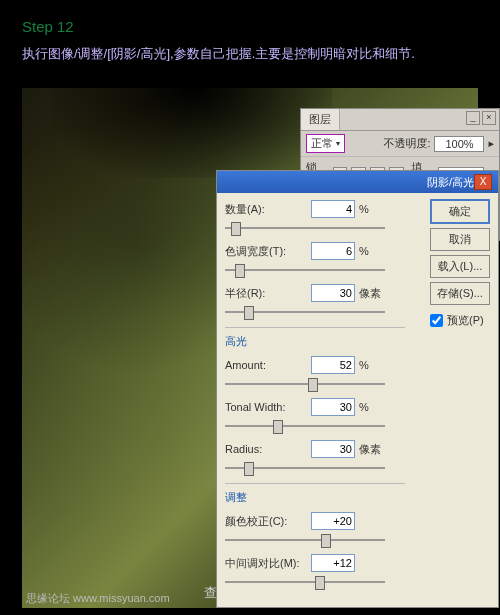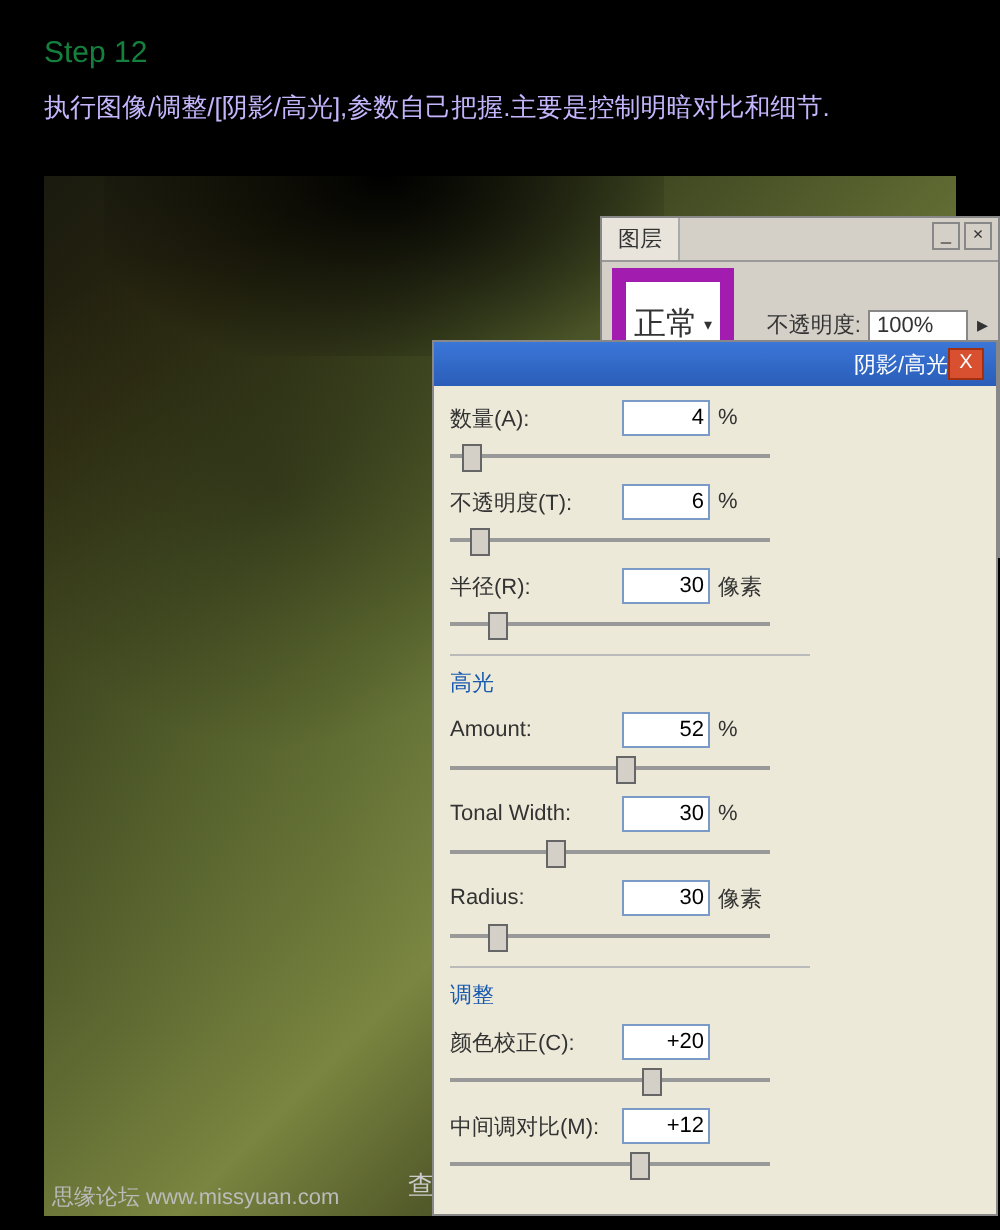--- a/index.html
+++ b/index.html
@@ -12,23 +12,23 @@
 .wm2{position:absolute;bottom:6px;right:50px;color:#ccc;font-size:13px}
 .blot{position:absolute;bottom:18px;right:8px;width:40px;height:30px;background:radial-gradient(circle at 50% 50%,#000 40%,transparent 45%)}
 
 
 .panel{position:absolute;background:#d4d0c8;border:1px solid #888;font-size:11px}
 .layers{right:0;top:108px;width:198px}
 .ptabs{display:flex;background:#d4d0c8;border-bottom:1px solid #999}
 .ptab{padding:3px 8px;border-right:1px solid #aaa}
 .ptab.active{background:#e8e4dc}
 .prow{display:flex;align-items:center;padding:3px 5px;gap:4px;border-bottom:1px solid #bbb}
-.sel{background:#fff;border:7px solid #a21caf;padding:11px 4px;font-size:16px;display:inline-flex;align-items:center;gap:3px}
+.sel{background:#fff;border:1px solid #a21caf;padding:1px 4px;font-size:11px;display:inline-flex;align-items:center;gap:3px}
 .sel::after{content:"▾";font-size:8px}
-.inp{background:#fff;border:1px solid #888;padding:1px 3px;width:42px;font-size:11px;text-align:left}
+.inp{background:#fff;border:1px solid #888;padding:1px 3px;width:42px;font-size:11px;text-align:center}
 .ic{display:inline-block;width:14px;height:14px;border:1px solid #888;background:#e8e4dc;font-size:9px;text-align:center;line-height:14px}
 .wc{position:absolute;top:2px;right:3px;display:flex;gap:2px}
 .wc span{width:12px;height:12px;background:#d4d0c8;border:1px solid #888;font-size:9px;text-align:center;line-height:11px;cursor:pointer}
 
 
 .dlg{left:216px;top:170px;width:281px;background:#ece9d8}
 .tbar{background:linear-gradient(#3b77d8,#2a5db8);color:#fff;padding:3px 6px;display:flex;justify-content:flex-end;align-items:center;font-size:11px}
 .tbar .xb{width:16px;height:14px;background:#d85030;color:#fff;text-align:center;line-height:13px;border:1px solid #a03010;cursor:pointer;font-size:10px}
 .dbody{padding:6px 8px 10px;position:relative}
 .grp{margin-bottom:8px}
@@ -98,33 +98,43 @@
   <span style="flex:1;font-size:10px">曲线 4 (脸部明...</span>
  </div>
 </div>
 
 <div class="panel dlg">
  <div class="tbar">
   <span>阴影/高光</span>
   <span class="xb">X</span>
  </div>
  <div class="dbody">
+  <div class="btncol">
+   <div class="btn def">确定</div>
+   <div class="btn">取消</div>
+   <div class="btn">载入(L)...</div>
+   <div class="btn">存储(S)...</div>
+   <label class="chk">
+          <input type="checkbox" checked="" style="">
+          <span>预览(P)</span>
+        </label>
+  </div>
 
   <div class="maincol">
    <div class="grp">
     <div class="row">
             <span class="lbl">数量(A):</span>
             <input class="ninp" value="4" style="">
             <span class="unit">%</span>
           </div>
     <div class="slider">
             <div class="thumb" style="left:4%"></div>
           </div>
     <div class="row">
-            <span class="lbl">不透明度(T):</span>
+            <span class="lbl">色调宽度(T):</span>
             <input class="ninp" value="6" style="">
             <span class="unit">%</span>
           </div>
     <div class="slider">
             <div class="thumb" style="left:6%"></div>
           </div>
     <div class="row">
             <span class="lbl">半径(R):</span>
             <input class="ninp" value="30" style="">
             <span class="unit">像素</span>

